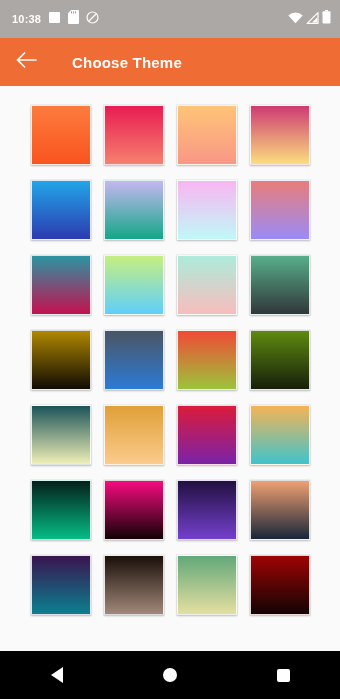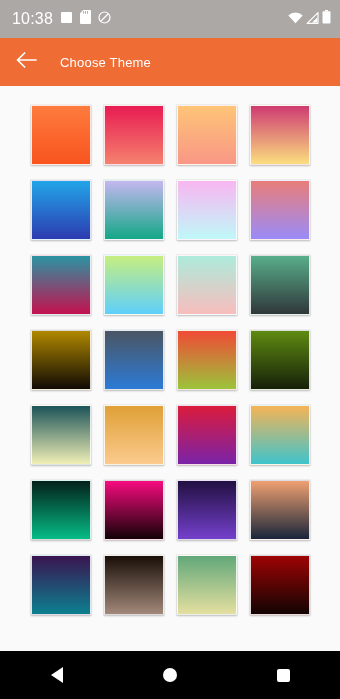--- a/index.html
+++ b/index.html
@@ -34,23 +34,24 @@
     padding: 0 9px 0 12px;
     flex: 0 0 auto;
   }
   .status-left {
     display: flex;
     align-items: center;
     gap: 7px;
   }
   .status-clock {
     color: #FFFFFF;
-    font-size: 16px;
+    font-size: 11px;
     letter-spacing: .2px;
     line-height: 1;
+    font-weight: bold;
   }
   .status-right {
     margin-left: auto;
     display: flex;
     align-items: center;
     gap: 3px;
   }
   .si { display: block; }
 
   
@@ -65,23 +66,23 @@
   .back-btn {
     width: 26px;
     height: 26px;
     display: flex;
     align-items: center;
     justify-content: center;
     cursor: pointer;
   }
   .app-title {
     color: #FFFFFF;
-    font-size: 13px;
-    font-weight: normal;
-    margin-left: 20px;
+    font-size: 15px;
+    font-weight: bold;
+    margin-left: 32px;
     letter-spacing: .2px;
     white-space: nowrap;
   }
 
   
   .content {
     flex: 1 1 auto;
     background: #FAFAFA;
     overflow: hidden;
     padding: 19px 0 0 0;

